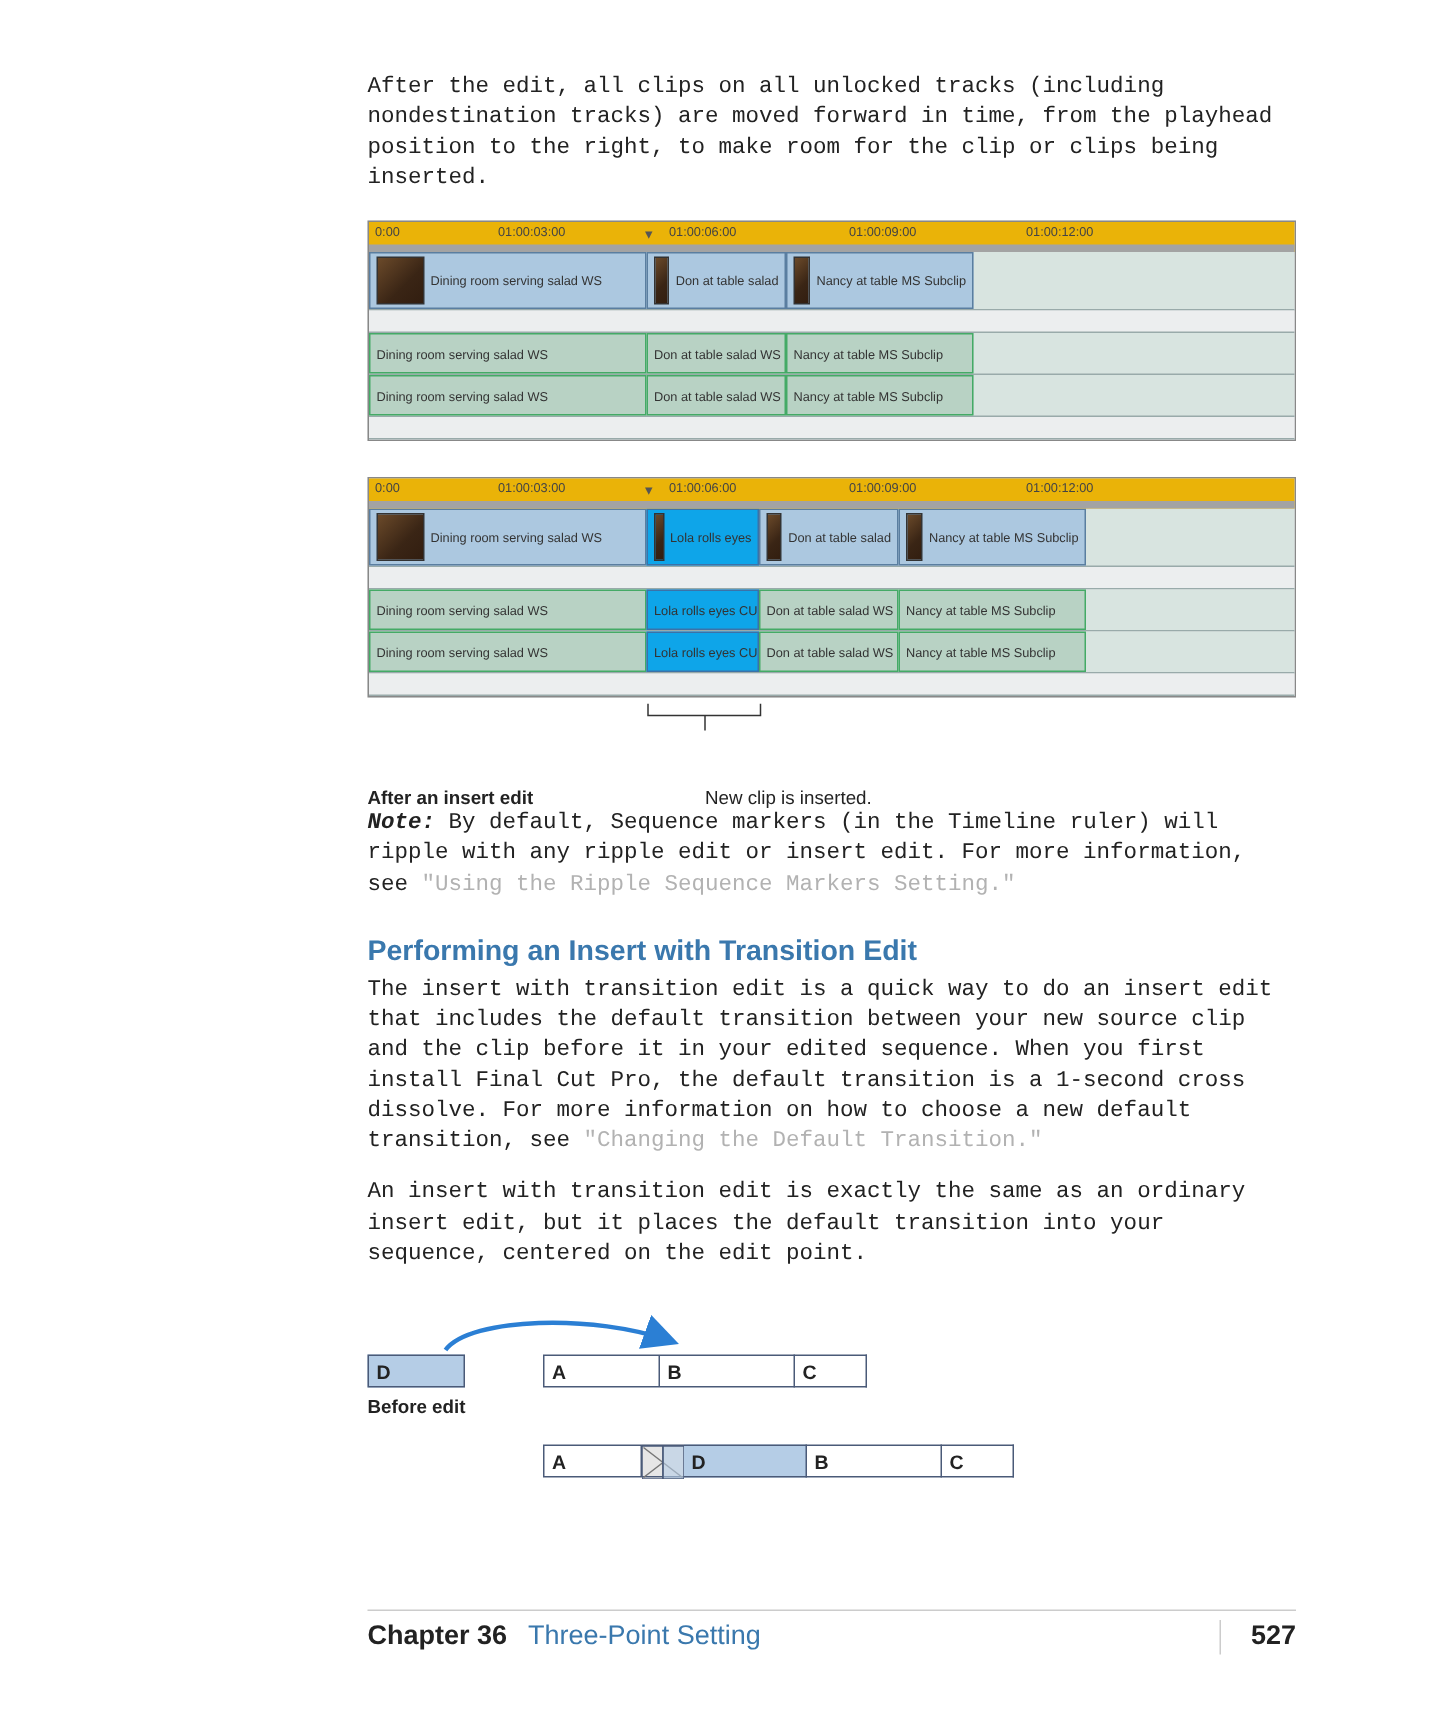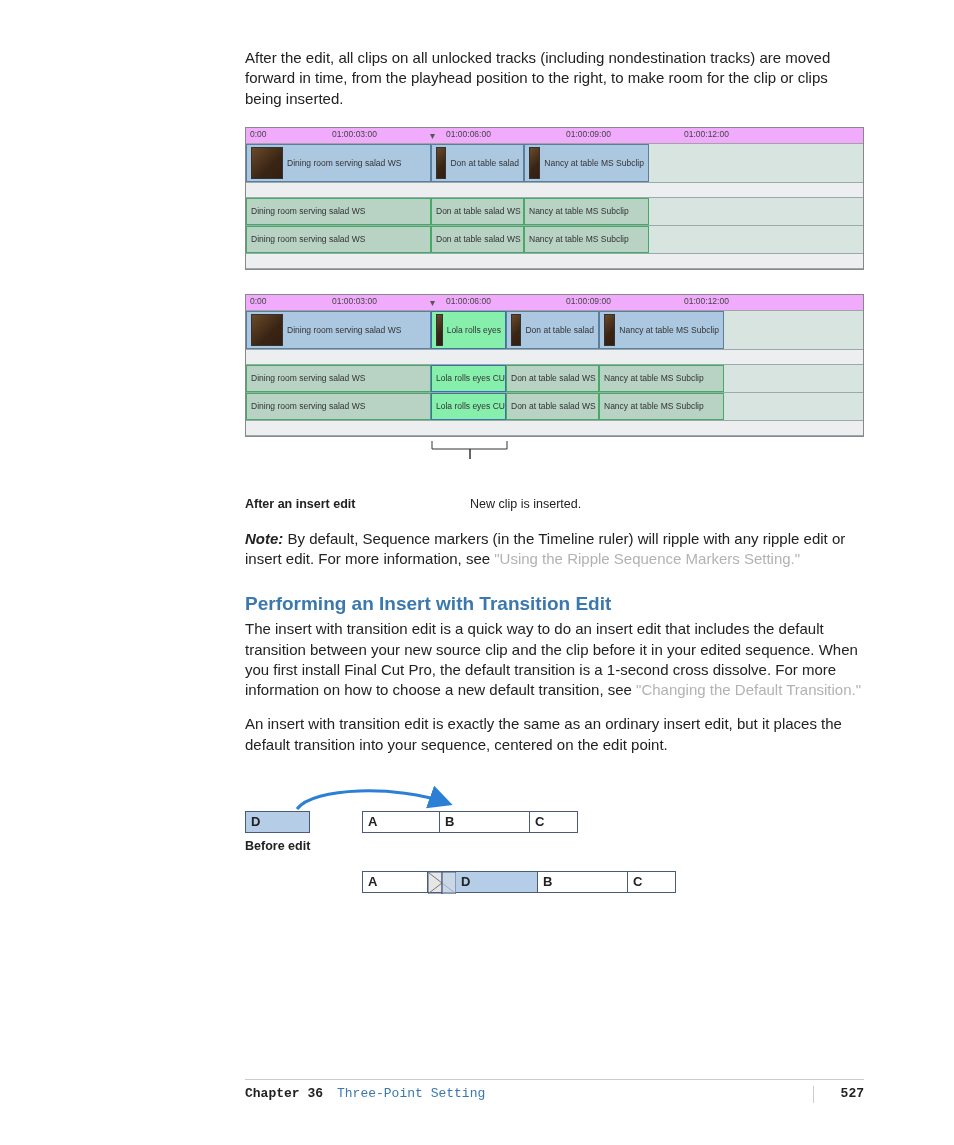--- a/index.html
+++ b/index.html
@@ -1,41 +1,41 @@
 <!DOCTYPE html>
 <html><head>
 <meta charset="utf-8">
 <style>
   body{font-family:"Myriad Pro","Segoe UI",Arial,sans-serif;margin:0;background:#fff;color:#222;}
   .page{width:954px;height:1145px;margin:0 auto;position:relative;box-sizing:border-box;padding:48px 90px 0 245px;}
-  p{font-size:15px;line-height:1.35;margin:0 0 14px 0;}
+  p{font-size:15px;line-height:1.35;margin:0 0 14px 0;font-family:Liberation Mono, monospace;}
   h2{color:#3a78ad;font-size:19px;font-weight:bold;margin:24px 0 4px 0;}
   .link{color:#b2b2b2;}
   .caption{font-size:12.5px;font-weight:600;margin:8px 0 0 0;}
   .annot{font-size:12.5px;}
   .timeline{border:1px solid #888;background:#eceeef;font-size:9px;color:#333;margin-top:18px;}
-  .ruler{display:flex;align-items:center;height:15px;border-bottom:1px solid #a3a3a3;background:#f0abfc;position:relative;}
+  .ruler{display:flex;align-items:center;height:15px;border-bottom:5px solid #a3a3a3;background:#eab308;position:relative;}
   .tick{position:absolute;font-size:8.5px;top:1px;color:#444;}
   .ruler-arrow{position:absolute;top:2px;font-size:10px;color:#555;}
   .row{display:flex;height:27px;border-bottom:1px solid #9aa;background:#d8e4e0;}
   .row.tall{height:38px;}
   .row.blank{background:#eceeef;height:14px;}
   .clip{border:1px solid #4a6;background:#b8d2c4;box-sizing:border-box;display:flex;align-items:center;padding:0 4px;font-size:8.5px;overflow:hidden;white-space:nowrap;}
   .clip.video{background:#acc8e0;border-color:#5a7ea0;}
-  .clip.sel{background:#86efac;border-color:#3b72a8;border-width:1px;}
+  .clip.sel{background:#0ea5e9;border-color:#3b72a8;border-width:1px;}
   .clip .thumb{width:30px;height:30px;background:linear-gradient(135deg,#6b4a2a,#3a2515 60%,#321e10);margin:2px 4px 2px 0;border:1px solid #333;}
   .bracket{position:relative;margin-top:4px;height:20px;}
   .bracket svg{position:absolute;left:0;top:0;}
   .diagram{margin-top:30px;}
   .diag-row{display:flex;align-items:center;margin-bottom:6px;}
   .box{height:22px;border:1px solid #4a5a78;display:flex;align-items:center;padding:0 5px;font-size:13px;font-weight:bold;box-sizing:border-box;}
   .box.blue{background:#b5cde6;}
   .arrow-svg{margin:-4px 0 -8px 0;}
   .trans{position:relative;width:28px;height:22px;border-top:1px solid #4a5a78;border-bottom:1px solid #4a5a78;background:#e6e6e6;box-sizing:border-box;}
-  .footer{position:absolute;left:245px;right:90px;bottom:44px;display:flex;align-items:center;border-top:1px solid #ccc;padding-top:6px;font-size:13px;font-family:Liberation Mono, monospace;}
+  .footer{position:absolute;left:245px;right:90px;bottom:44px;display:flex;align-items:center;border-top:1px solid #ccc;padding-top:6px;font-size:18px;}
   .footer-divider{position:absolute;right:50px;top:6px;bottom:-2px;width:1px;background:#ccc;}
   .note-label{font-style:italic;font-weight:bold;}
 </style>
 </head>
 <body>
 
 <div class="page">
 
   <p>After the edit, all clips on all unlocked tracks (including nondestination tracks) are moved forward in time, from the playhead position to the right, to make room for the clip or clips being inserted.</p>
 
@@ -149,21 +149,21 @@
   <div class="bracket">
     <svg width="600" height="24">
       <path d="M 187 0 L 187 8 L 225 8 L 225 18 L 225 8 L 262 8 L 262 0" stroke="#333" fill="none" stroke-width="1"></path>
     </svg>
   </div>
   <div style="display:flex;margin-top:28px;">
     <div class="caption" style="flex:0 0 225px;">After an insert edit</div>
     <div class="annot" style="margin-top:8px;">New clip is inserted.</div>
   </div>
 
-  <p style="margin-top:18px;"><span class="note-label">Note:</span><span>  By default, Sequence markers (in the Timeline ruler) will ripple with any ripple edit or insert edit. For more information, see </span><span class="link">"Using the Ripple Sequence Markers Setting."</span></p>
+  <p style=""><span class="note-label">Note:</span><span>  By default, Sequence markers (in the Timeline ruler) will ripple with any ripple edit or insert edit. For more information, see </span><span class="link">"Using the Ripple Sequence Markers Setting."</span></p>
 
   <h2>Performing an Insert with Transition Edit</h2>
   <p><span>The insert with transition edit is a quick way to do an insert edit that includes the default transition between your new source clip and the clip before it in your edited sequence. When you first install Final Cut Pro, the default transition is a 1-second cross dissolve. For more information on how to choose a new default transition, see </span><span class="link">"Changing the Default Transition."</span></p>
   <p>An insert with transition edit is exactly the same as an ordinary insert edit, but it places the default transition into your sequence, centered on the edit point.</p>
 
   <div class="diagram">
     <svg class="arrow-svg" width="300" height="34">
       <defs>
           <marker id="ah" markerWidth="10" markerHeight="10" refX="6" refY="4" orient="auto">
             <path d="M0,0 L8,4 L0,8 z" fill="#2b7fd4"></path>

